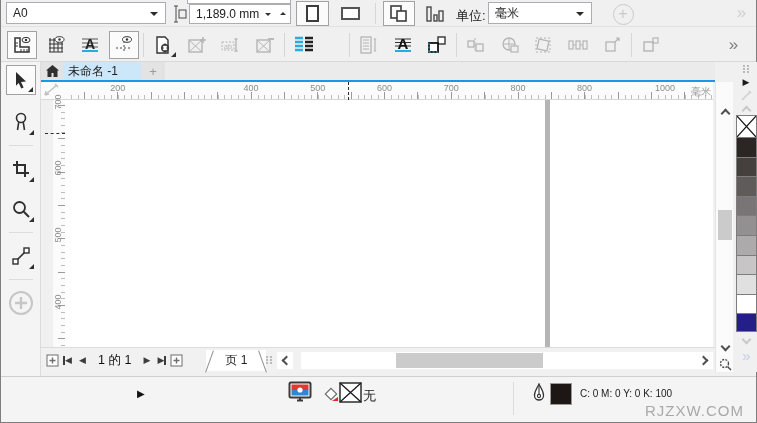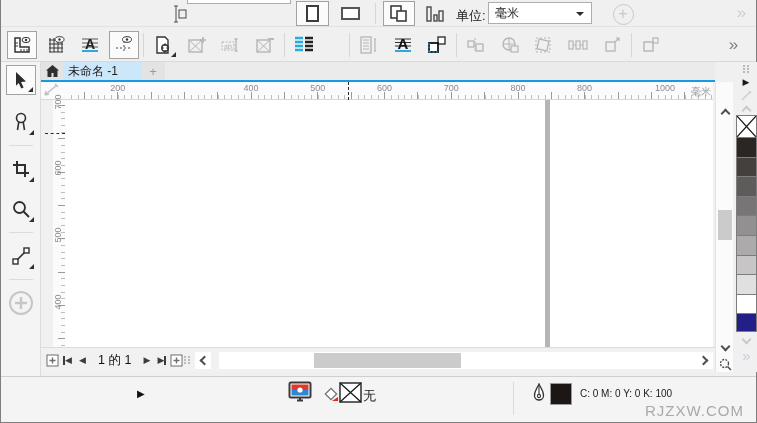--- a/index.html
+++ b/index.html
@@ -97,26 +97,39 @@
   #fillnone { position:absolute; left:362px; top:10px; font-size:13px; color:#1a1a1a; }
   #outsw { position:absolute; left:549px; top:6px; width:22px; height:22px; border:1px solid #9a9a9a; }
 </style>
 </head>
 <body>
 
 <div id="win">
 
   <div id="row1" class="abs">
     <div class="abs" style="left:186px;top:0;width:104px;height:4px;background:#fff;border:1px solid #abadb3;border-top:none;"></div>
+    <div class="abs combo" style="left:5px;top:2px;width:160px;">
+      <span class="txt">A0</span>
+      <span class="dd"></span>
+    </div>
     <span class="abs" style="left:170px;top:5px;">
       <svg width="16" height="18" viewBox="0 0 16 18">
           <path d="M3 1h4M5 1v16M3 17h4" stroke="#4a4a4a" fill="none"></path>
           <rect x="8" y="5" width="7" height="8" fill="none" stroke="#4a4a4a"></rect>
         </svg>
     </span>
+    <div class="abs combo" style="left:188px;top:4px;width:102px;height:20px;">
+      <span class="txt">1,189.0 mm</span>
+      <span class="btn" style="width:15px;height:18px;">
+          <span class="tri-d" style="border-width:3.5px;"></span>
+        </span>
+      <span class="btn" style="width:15px;height:18px;">
+          <span class="tri-u" style="border-width:3.5px;"></span>
+        </span>
+    </div>
     <div class="abs btn sel" style="left:295px;top:1px;width:33px;height:25px;">
       <span style="width:13px;height:17px;border:2px solid #3c3c3c;background:#fff;"></span>
     </div>
     <div class="abs btn" style="left:333px;top:1px;width:33px;height:25px;">
       <span style="width:19px;height:13px;border:2px solid #555;background:#fff;"></span>
     </div>
     <div class="abs vsep" style="left:374px;top:3px;height:21px;"></div>
     <div class="abs btn sel" style="left:382px;top:1px;width:32px;height:25px;">
       <svg width="18" height="18" viewBox="0 0 18 18">
         <rect x="1" y="1" width="10" height="12" fill="#fff" stroke="#3c3c3c" stroke-width="1.6"></rect>
@@ -381,20 +394,25 @@
       </div>
     <div class="navbtn">
         <span>▶</span>
         <span class="navbar1"></span>
       </div>
     <div class="navbtn">
       <svg width="13" height="13" viewBox="0 0 13 13">
         <rect x="1" y="1" width="11" height="11" fill="#fff" stroke="#6e6e6e"></rect>
           <path d="M6.5 3.5v6M3.5 6.5h6" stroke="#6e6e6e" stroke-width="1.4"></path>
       </svg>
+    </div>
+    <div id="pagetab">
+      <span class="sl l"></span>
+      <span>页 1</span>
+      <span class="sl r"></span>
     </div>
     <div class="dots" style="margin-left:auto;margin-right:4px;">
         <i></i>
         <i></i>
         <i></i>
         <i></i>
         <i></i>
         <i></i>
       </div>
     <div class="btn" style="width:16px;height:17px;background:#fff;">

